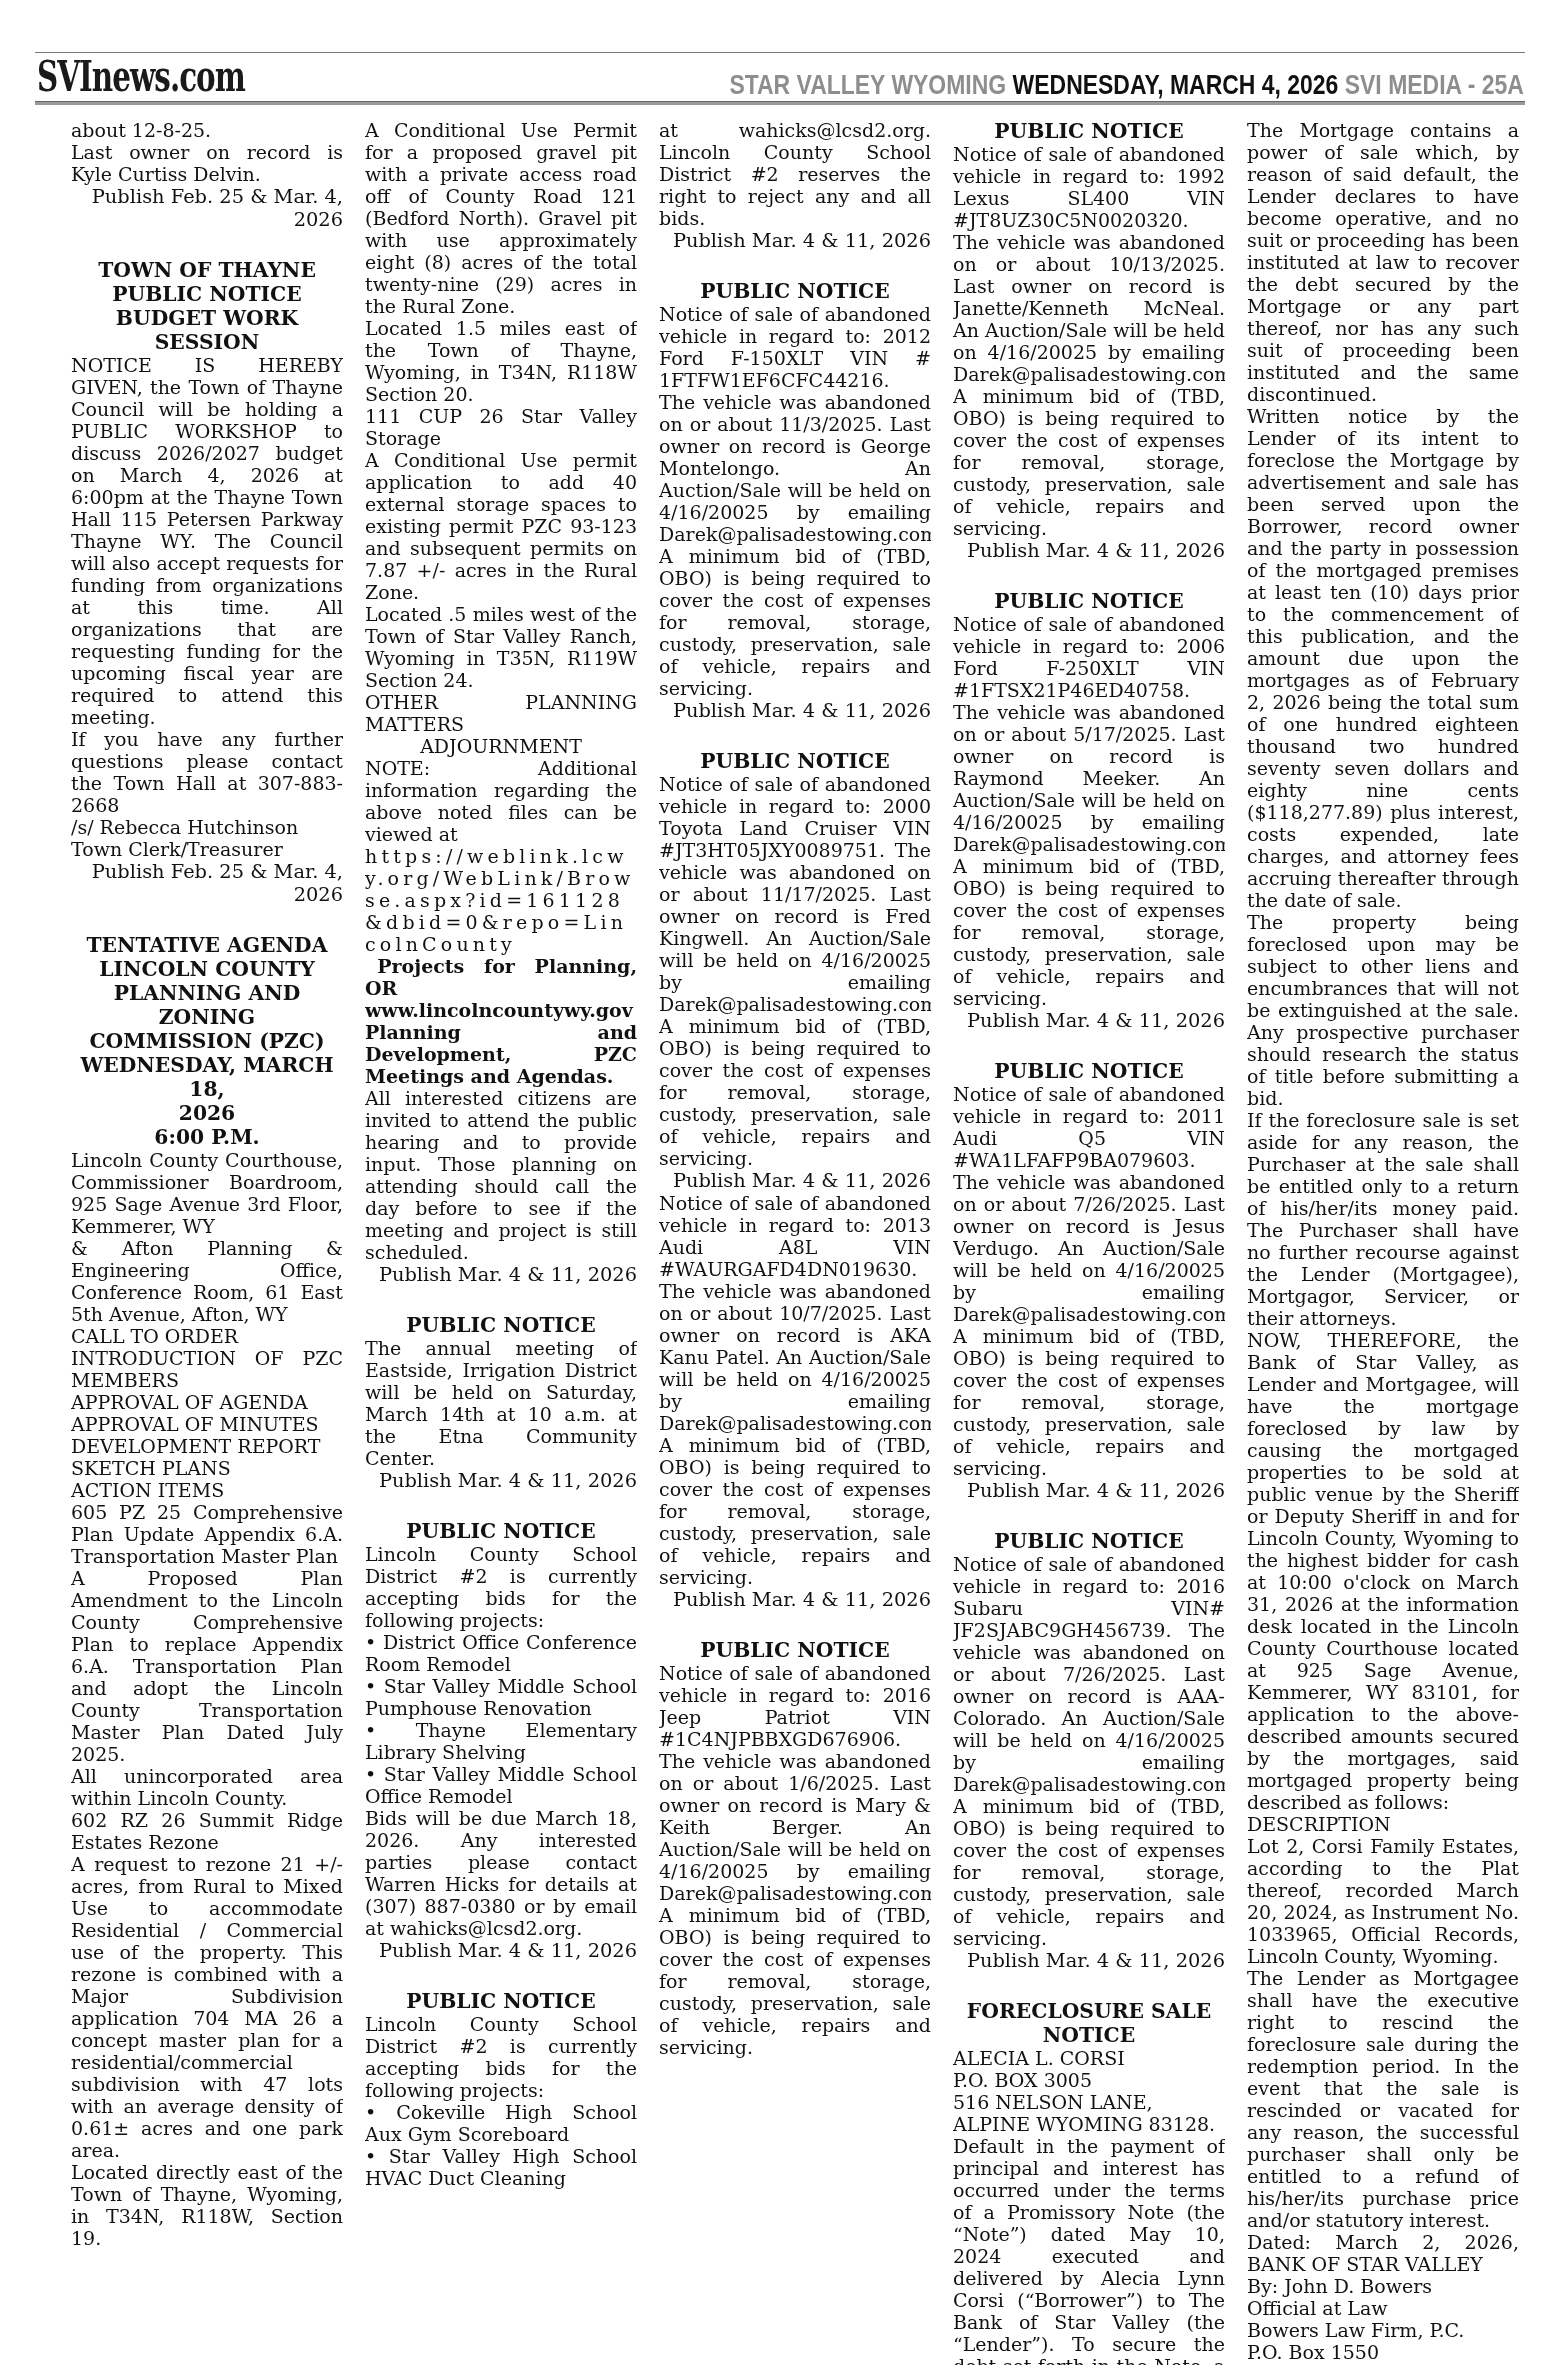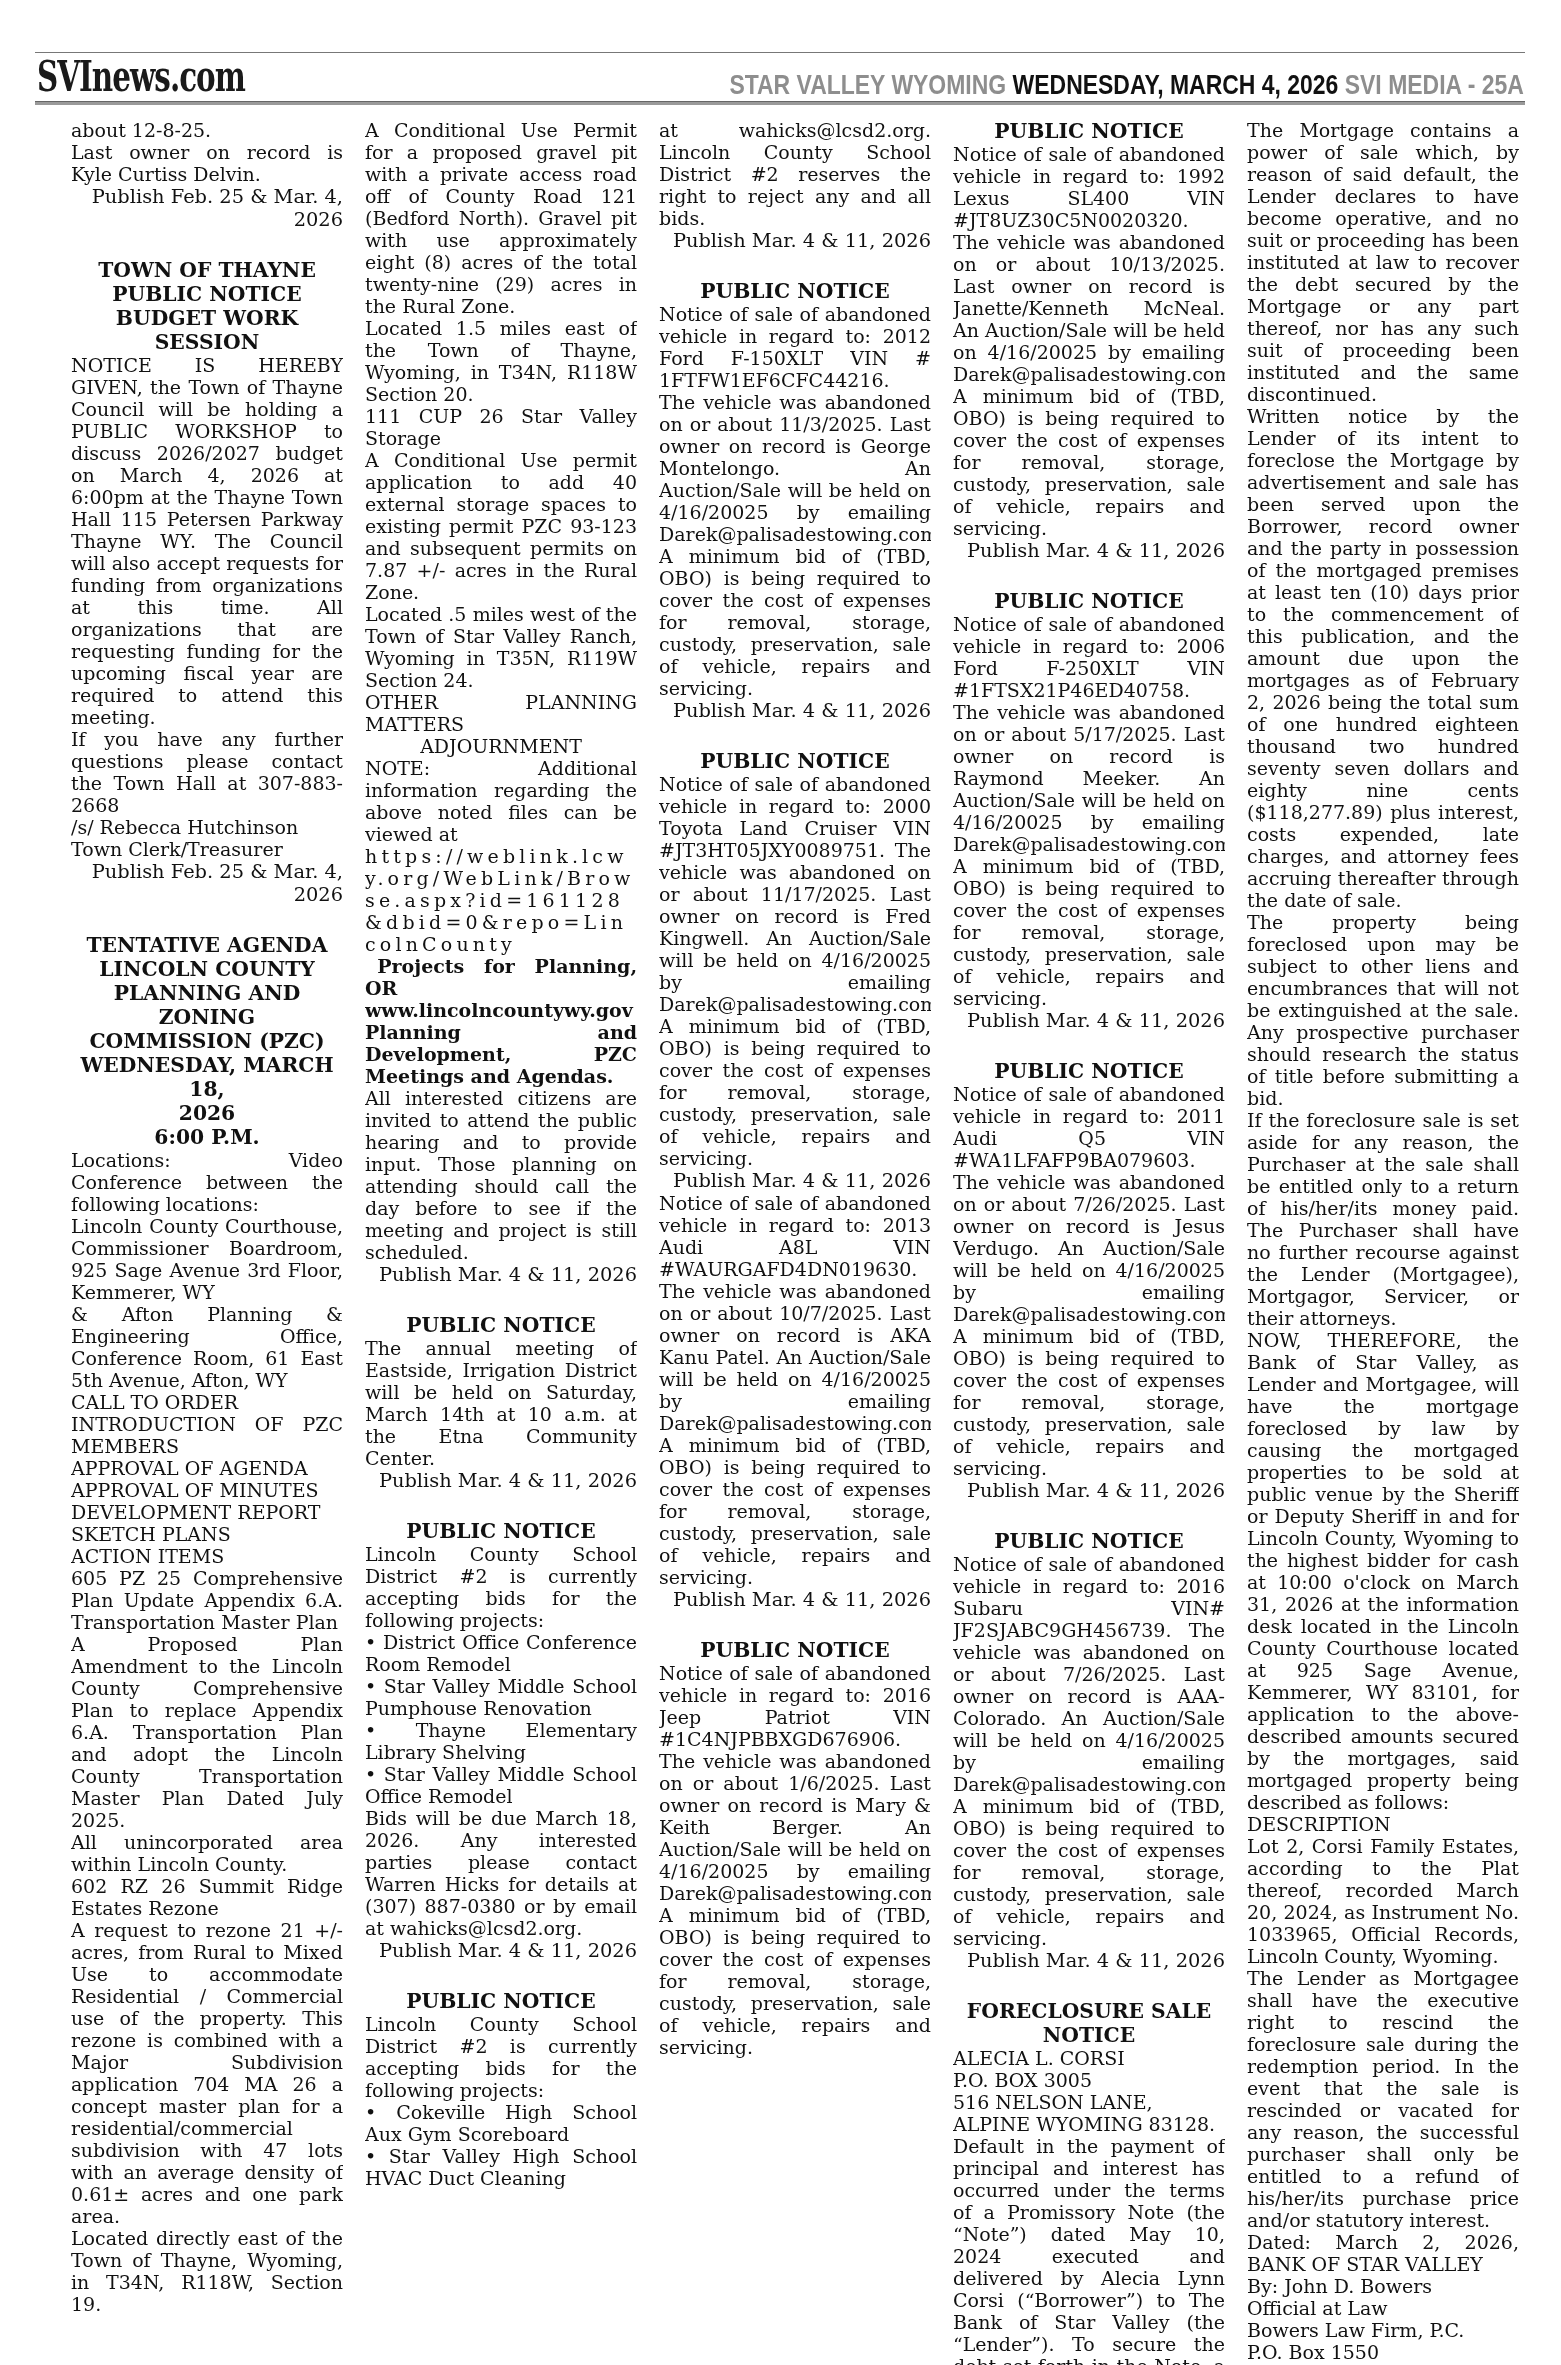--- a/index.html
+++ b/index.html
@@ -44,21 +44,20 @@
         <div class="np">/s/ Rebecca Hutchinson</div>
         <div class="np">Town Clerk/Treasurer</div>
         <div class="pub">Publish Feb. 25 &amp; Mar. 4, 2026</div>
         <div class="nh">TENTATIVE AGENDA
 LINCOLN COUNTY
 PLANNING AND ZONING
 COMMISSION (PZC)
 WEDNESDAY, MARCH 18,
 2026
 6:00 P.M.</div>
-        <div class="np">Locations: Video Conference between the following locations:</div>
         <div class="np">Lincoln County Courthouse, Commissioner Boardroom, 925 Sage Avenue 3rd Floor, Kemmerer, WY</div>
         <div class="np">&amp; Afton Planning &amp; Engineering Office, Conference Room, 61 East 5th Avenue, Afton, WY</div>
         <div class="np">CALL TO ORDER</div>
         <div class="np">INTRODUCTION OF PZC MEMBERS</div>
         <div class="np">APPROVAL OF AGENDA</div>
         <div class="np">APPROVAL OF MINUTES</div>
         <div class="np">DEVELOPMENT REPORT</div>
         <div class="np">SKETCH PLANS</div>
         <div class="np">ACTION ITEMS</div>
         <div class="np">605 PZ 25 Comprehensive Plan Update Appendix 6.A. Transportation Master Plan</div>

